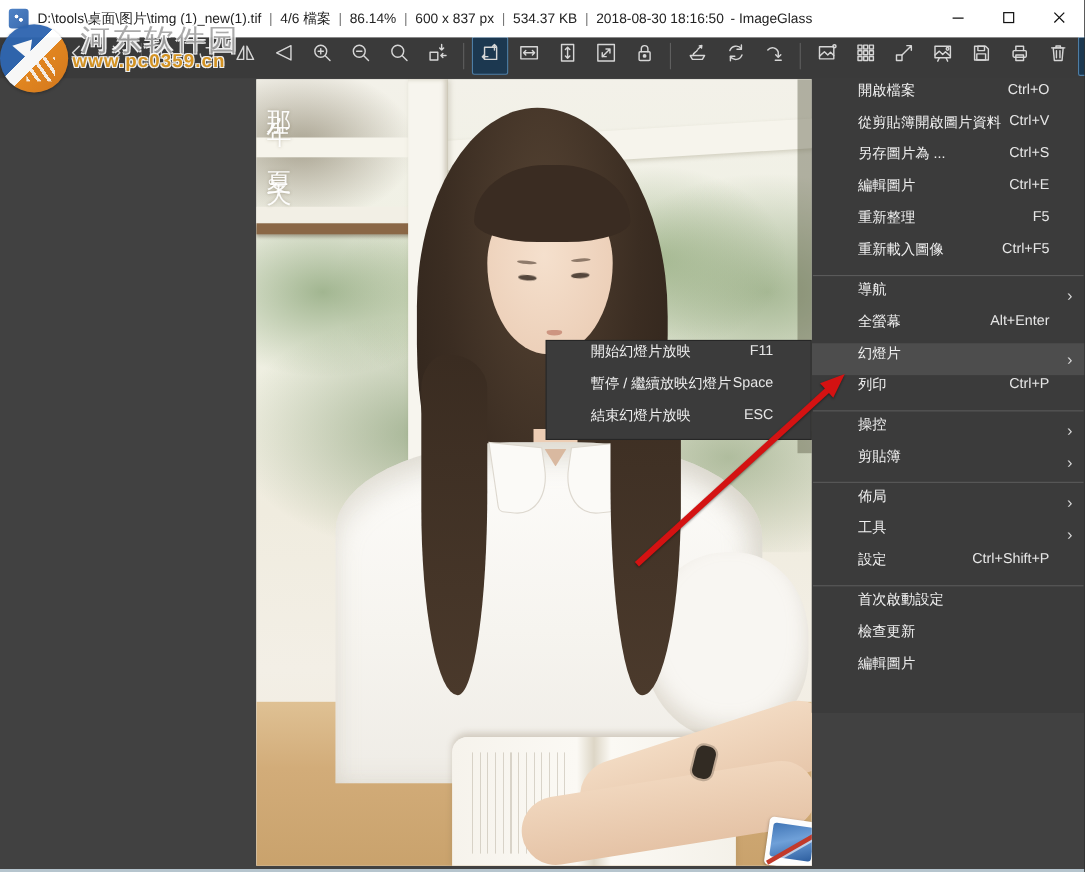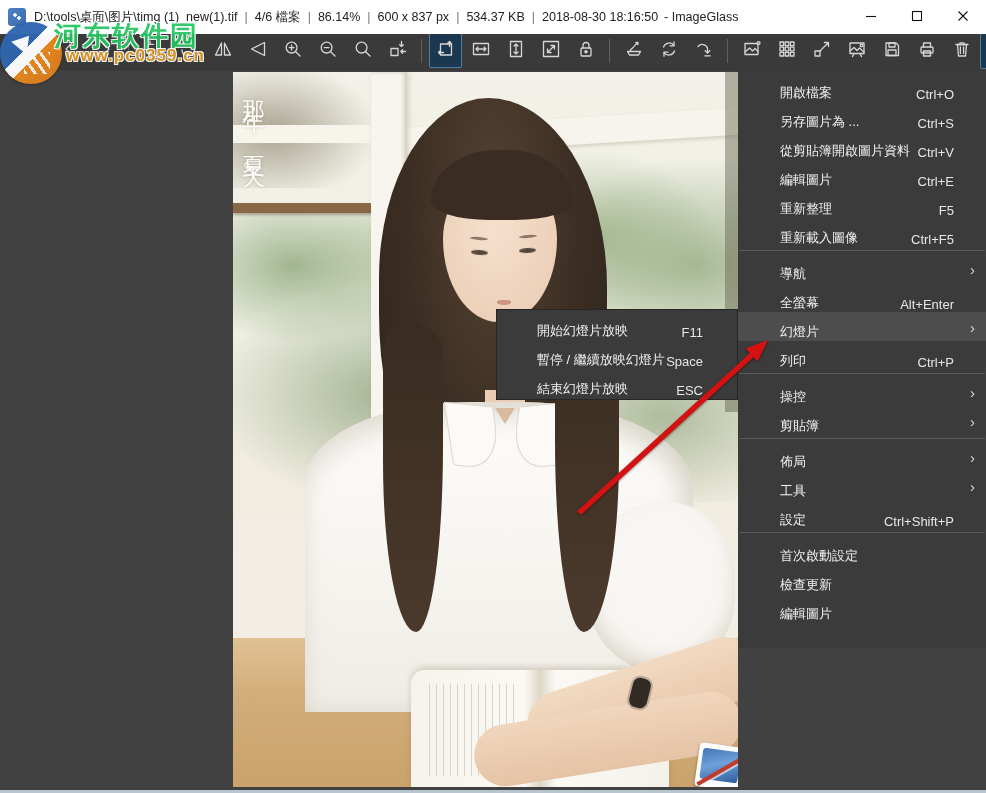--- a/index.html
+++ b/index.html
@@ -113,42 +113,42 @@
     transform:rotate(8deg);box-shadow:0 1px 3px rgba(0,0,0,.35);overflow:hidden;z-index:7;}
   .stamp::before{content:"";position:absolute;left:4px;top:5px;right:4px;bottom:8px;
     background:linear-gradient(160deg,#3f74b5 0%,#6fa0d8 45%,#2c5d9e 100%);border-radius:3px;}
   .stamp::after{content:"";position:absolute;left:-4px;top:20px;width:66px;height:4px;background:#c23a2a;
     transform:rotate(-38deg);box-shadow:0 2px 0 rgba(255,255,255,.6);}
   
   .menu{position:absolute;left:738px;top:71px;width:248px;height:577px;background:var(--menu-bg,#3b3b3b);
     box-sizing:border-box;padding-top:2px;z-index:30;}
   .submenu{position:absolute;left:496px;top:309px;width:242px;background:var(--menu-bg,#3b3b3b);
     box-sizing:border-box;padding:1px 0;border:1px solid rgba(0,0,0,.35);z-index:35;}
-  .mrow{position:relative;height:29px;display:flex;align-items:flex-end;
+  .mrow{position:relative;height:29px;display:flex;align-items:flex-start;
     padding:0 32px 0 42px;color:#f0f0f0;font-size:13px;cursor:default;}
   .mrow.hl{background:var(--menu-hl,#4d4d4d);}
   .mlabel{flex:1 1 auto;white-space:nowrap;overflow:hidden;}
   .mshort{flex:0 0 auto;color:#e6e6e6;}
   .marrow{position:absolute;right:11px;top:50%;transform:translateY(-50%);color:#d8d8d8;
     font-size:15px;line-height:1;}
   .msep{height:1px;background:#5a5a5a;margin:3px 1px;}
   .submenu .mrow{padding:0 34px 0 40px;}
   
   .arrow-overlay{position:absolute;left:0;top:0;width:986px;height:793px;z-index:50;pointer-events:none;
     filter:drop-shadow(0 1px 1px rgba(0,0,0,.45));}
   .watermark-logo{position:absolute;left:0px;top:22px;width:62px;height:62px;border-radius:50%;z-index:60;
     background:linear-gradient(135deg,#2f66b0 0%,#2f66b0 42%,#ffffff 42%,#ffffff 56%,#e8891f 56%,#d9791b 100%);
     box-shadow:0 1px 3px rgba(0,0,0,.3);opacity:.96;}
   .watermark-logo::before{content:"";position:absolute;left:14px;top:12px;width:0;height:0;
     border-left:10px solid transparent;border-right:10px solid transparent;border-bottom:16px solid #fff;
     transform:rotate(40deg);}
   .watermark-logo::after{content:"";position:absolute;left:24px;top:30px;width:26px;height:22px;
     background:repeating-linear-gradient(55deg,rgba(255,255,255,.9) 0 3px,transparent 3px 8px);}
-  .watermark-name{position:absolute;left:54px;top:18px;z-index:60;font-size:27px;font-weight:bold;
-    color:#22c55e;letter-spacing:2px;opacity:.92;
+  .watermark-name{position:absolute;left:73px;top:18px;z-index:60;font-size:27px;font-weight:normal;
+    color:#a3a3a3;letter-spacing:2px;opacity:.92;
     text-shadow:-1px -1px 0 #fff,1px -1px 0 #fff,-1px 1px 0 #fff,1px 1px 0 #fff;}
   .watermark-url{position:absolute;left:66px;top:46px;z-index:60;font-size:17px;font-weight:bold;
     color:#e09a20;letter-spacing:1px;opacity:.92;
     text-shadow:-1px -1px 0 #fff,1px -1px 0 #fff,-1px 1px 0 #fff,1px 1px 0 #fff;}
   .bottom-strip{position:absolute;left:0;bottom:0;width:986px;height:3px;background:#b6c5ce;z-index:40;}
 </style>
 </head>
 <body>
 
 <div class="window" style="--toolbar-bg: #3a3a3a; --canvas-bg: #414141; --menu-bg: #3b3b3b; --menu-hl: #4d4d4d; --active-bg: #1c3850; --active-border: #4d7ea6;">
@@ -390,26 +390,26 @@
       <div class="stamp"></div>
     </div>
   </div>
 
   <div class="menu" id="main-menu">
       <div class="mrow">
         <span class="mlabel">開啟檔案</span>
         <span class="mshort">Ctrl+O</span>
       </div>
       <div class="mrow">
+        <span class="mlabel">從剪貼簿開啟圖片資料</span>
+        <span class="mshort">Ctrl+V</span>
+      </div>
+      <div class="mrow">
         <span class="mlabel">另存圖片為 ...</span>
         <span class="mshort">Ctrl+S</span>
-      </div>
-      <div class="mrow">
-        <span class="mlabel">從剪貼簿開啟圖片資料</span>
-        <span class="mshort">Ctrl+V</span>
       </div>
       <div class="mrow">
         <span class="mlabel">編輯圖片</span>
         <span class="mshort">Ctrl+E</span>
       </div>
       <div class="mrow">
         <span class="mlabel">重新整理</span>
         <span class="mshort">F5</span>
       </div>
       <div class="mrow">

